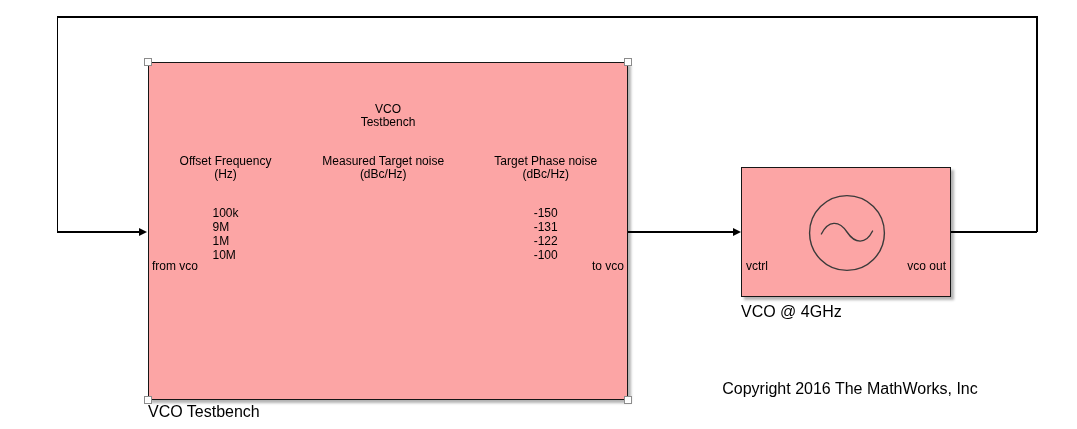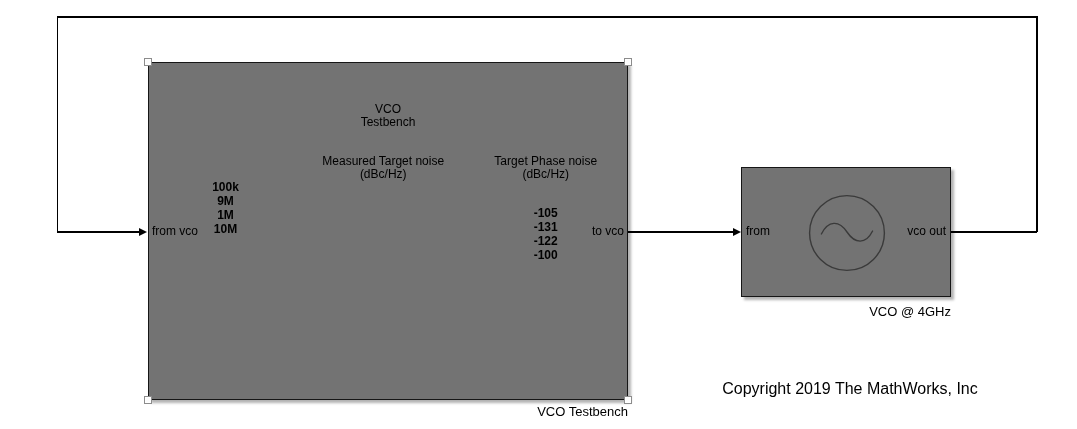--- a/index.html
+++ b/index.html
@@ -27,21 +27,21 @@
     position: absolute;
     width: 0;
     height: 0;
     border-top: 4px solid transparent;
     border-bottom: 4px solid transparent;
     border-left: 8px solid #000000;
   }
   
   .block {
     position: absolute;
-    background: #737373;
+    background: #fca5a5;
     border: 1.5px solid #161616;
     box-shadow: 3px 3px 2.5px rgba(0,0,0,0.30);
     box-sizing: border-box;
   }
   .tb-block  { left: 148px; top: 62px;  width: 480px; height: 338px; }
   .vco-block { left: 741px; top: 167px; width: 210px; height: 130px; }
 
   .tb-title {
     position: absolute;
     left: 0; top: 40px;
@@ -61,47 +61,47 @@
   .tb-col.c1 { width: 32%; }
   .tb-col.c2 { width: 34%; }
   .tb-col.c3 { width: 34%; }
   .tb-col .hdr {
     font-size: 12px;
     line-height: 13px;
   }
   .tb-col .vals {
     display: inline-block;
     margin-top: 25px;
-    text-align: center;
+    text-align: left;
     font-size: 12px;
     line-height: 14px;
-    font-weight: bold;
   }
   
   .port-label {
     position: absolute;
     font-size: 12px;
     line-height: 13px;
     white-space: nowrap;
+    margin-top: 35px;
   }
   
   .handle {
     position: absolute;
     width: 8px;
     height: 8px;
     box-sizing: border-box;
     border: 1px solid #8c8c8c;
     background: #fcfcfc;
     box-shadow: inset 0 0 0 1px #ffffff;
   }
   
   .block-name {
     position: absolute;
-    text-align: right;
-    font-size: 13px;
+    text-align: left;
+    font-size: 16px;
     line-height: 15px;
     white-space: nowrap;
   }
   .annotation {
     position: absolute;
     text-align: center;
     font-size: 16px;
     line-height: 18px;
     white-space: nowrap;
   }
@@ -126,34 +126,35 @@
   <div class="arrowhead" style="left:139px; top:227.8px;"></div>
 
   <div class="wire h" style="left:628px; top:231px; width:105px;"></div>
   <div class="arrowhead" style="left:733px; top:227.8px;"></div>
 
   <div class="block tb-block">
     <div class="tb-title"><span>VCO</span><br><span>Testbench</span></div>
 
     <div class="tb-table">
       <div class="tb-col c1">
+        <div class="hdr"><span>Offset Frequency</span><br><span>(Hz)</span></div>
         <div class="vals">
           <div>100k</div>
           <div>9M</div>
           <div>1M</div>
           <div>10M</div>
         </div>
       </div>
       <div class="tb-col c2">
         <div class="hdr"><span>Measured Target noise</span><br><span>(dBc/Hz)</span></div>
       </div>
       <div class="tb-col c3">
         <div class="hdr"><span>Target Phase noise</span><br><span>(dBc/Hz)</span></div>
         <div class="vals">
-          <div>-105</div>
+          <div>-150</div>
           <div>-131</div>
           <div>-122</div>
           <div>-100</div>
         </div>
       </div>
     </div>
   </div>
 
   <div class="port-label" style="left:152px; top:225px;">from vco</div>
   <div class="port-label" style="right:453px; top:225px;">to vco</div>
@@ -165,20 +166,20 @@
 
   <div class="block-name" style="left:148px; top:404px; width:480px;">VCO Testbench</div>
 
   <div class="block vco-block">
     <svg class="vco-icon" viewBox="0 0 210 130">
       <circle cx="106" cy="66" r="38" fill="none" stroke="#3a3a3a" stroke-width="1.4"></circle>
       <path d="M 80 67 C 87 53, 98 53, 106 65 C 114 77, 125 78, 132 64" fill="none" stroke="#3a3a3a" stroke-width="1.4" stroke-linecap="round"></path>
     </svg>
   </div>
 
-  <div class="port-label" style="left:746px; top:225px;">from</div>
+  <div class="port-label" style="left:746px; top:225px;">vctrl</div>
   <div class="port-label" style="right:131px; top:225px;">vco out</div>
 
   <div class="block-name" style="left:741px; top:304px; width:210px;">VCO @ 4GHz</div>
 
-  <div class="annotation" style="left:710px; top:380px; width:280px;">Copyright 2019 The MathWorks, Inc</div>
+  <div class="annotation" style="left:710px; top:380px; width:280px;">Copyright 2016 The MathWorks, Inc</div>
 
 </div>
 
 </body></html>

